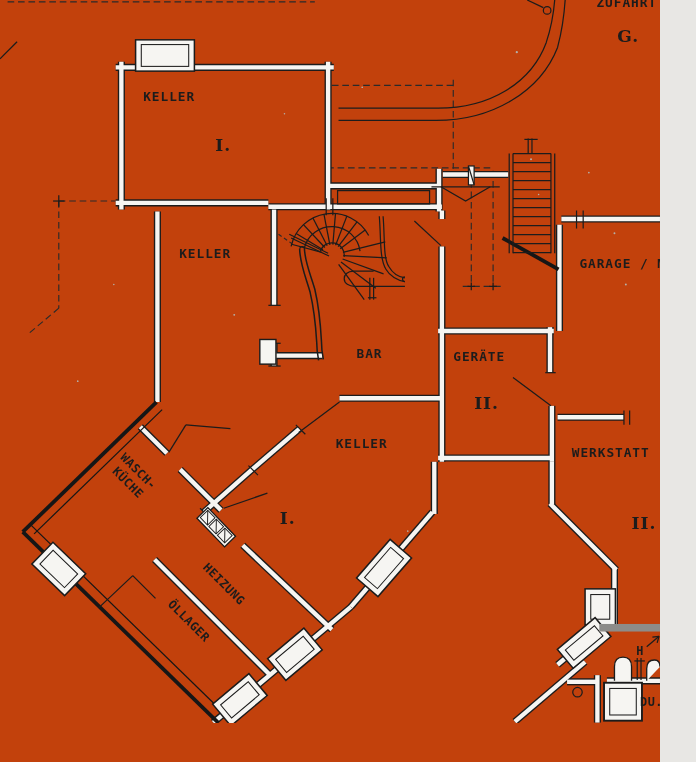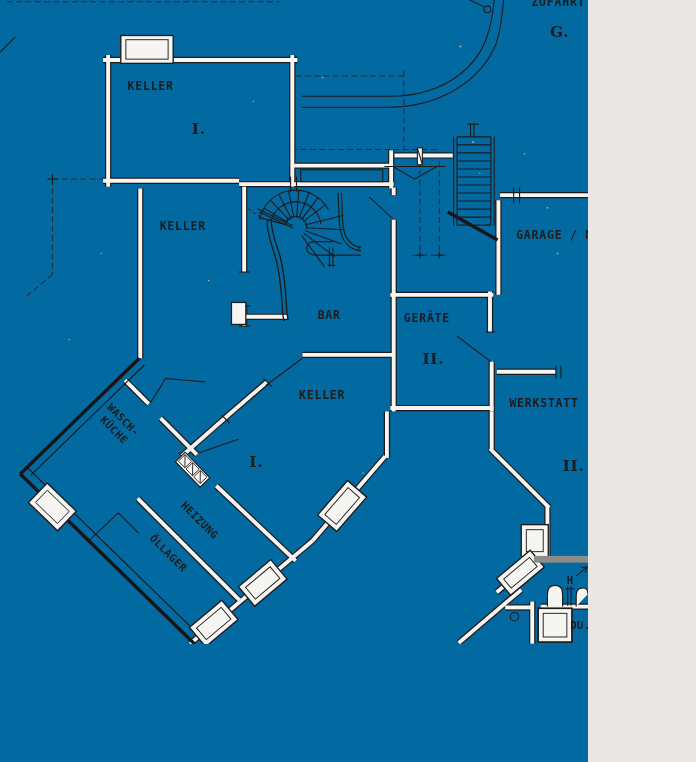--- a/index.html
+++ b/index.html
@@ -1,18 +1,18 @@
 <!DOCTYPE html>
 <html><head>
 <meta charset="utf-8">
 <style>
   html,body{margin:0;padding:0;background:#e8e7e4;}
   .sheet{
-    position:relative;width:588px;height:762px;overflow:hidden;
-    background:#0369a1;font-family:"DejaVu Sans Mono", monospace;
+    position:relative;width:660px;height:762px;overflow:hidden;
+    background:#c2410c;font-family:"DejaVu Sans Mono", monospace;
   }
   svg{position:absolute;inset:0;display:block;}
   text{fill:#1c1c1c;}
   .lbl{font-family:"DejaVu Sans Mono", monospace;font-size:13.5px;letter-spacing:1px;font-weight:600;}
   .lbl-sm{font-family:"DejaVu Sans Mono", monospace;font-size:12.5px;letter-spacing:0.5px;font-weight:600;}
   .roman{font-family:"DejaVu Serif", serif;font-size:18px;font-weight:700;letter-spacing:1px;}
   .hidden-src{display:none;}
 </style>
 </head>
 <body>

